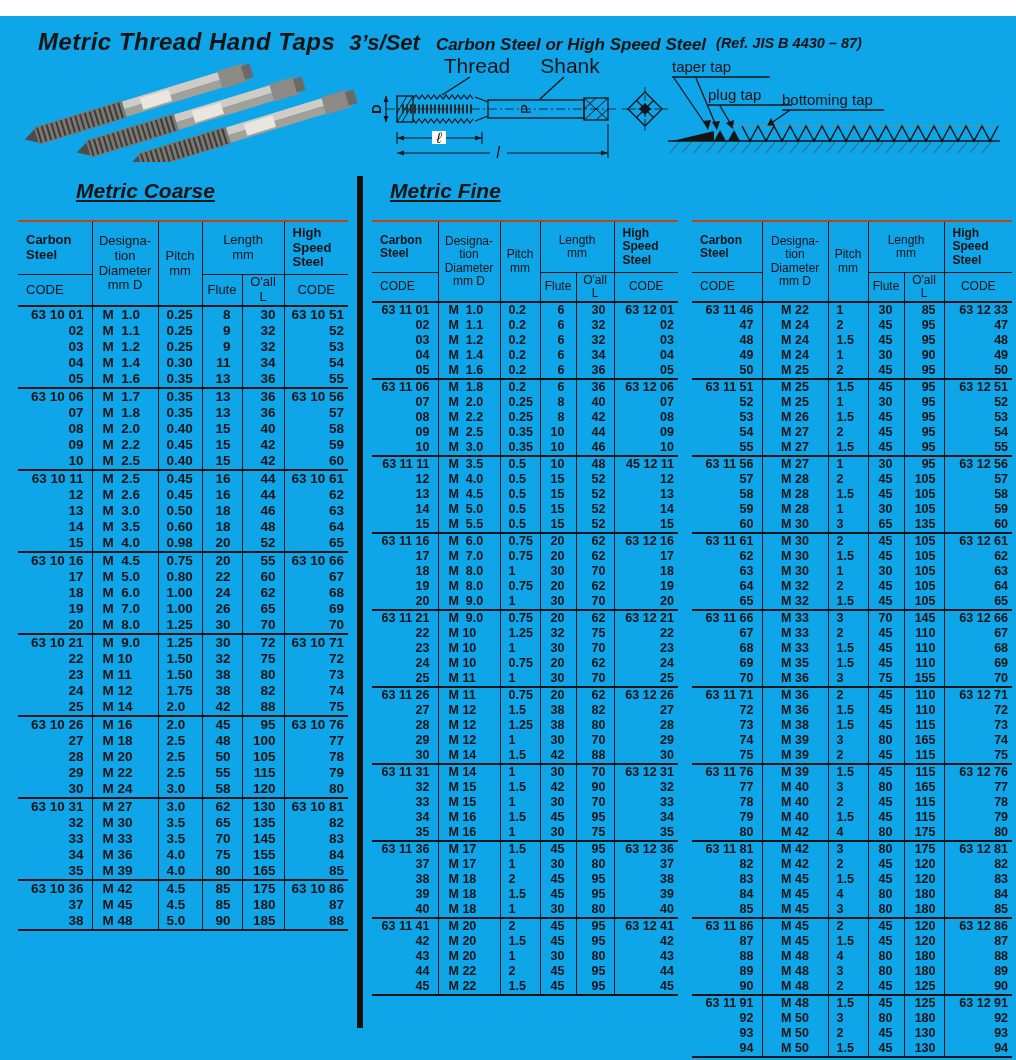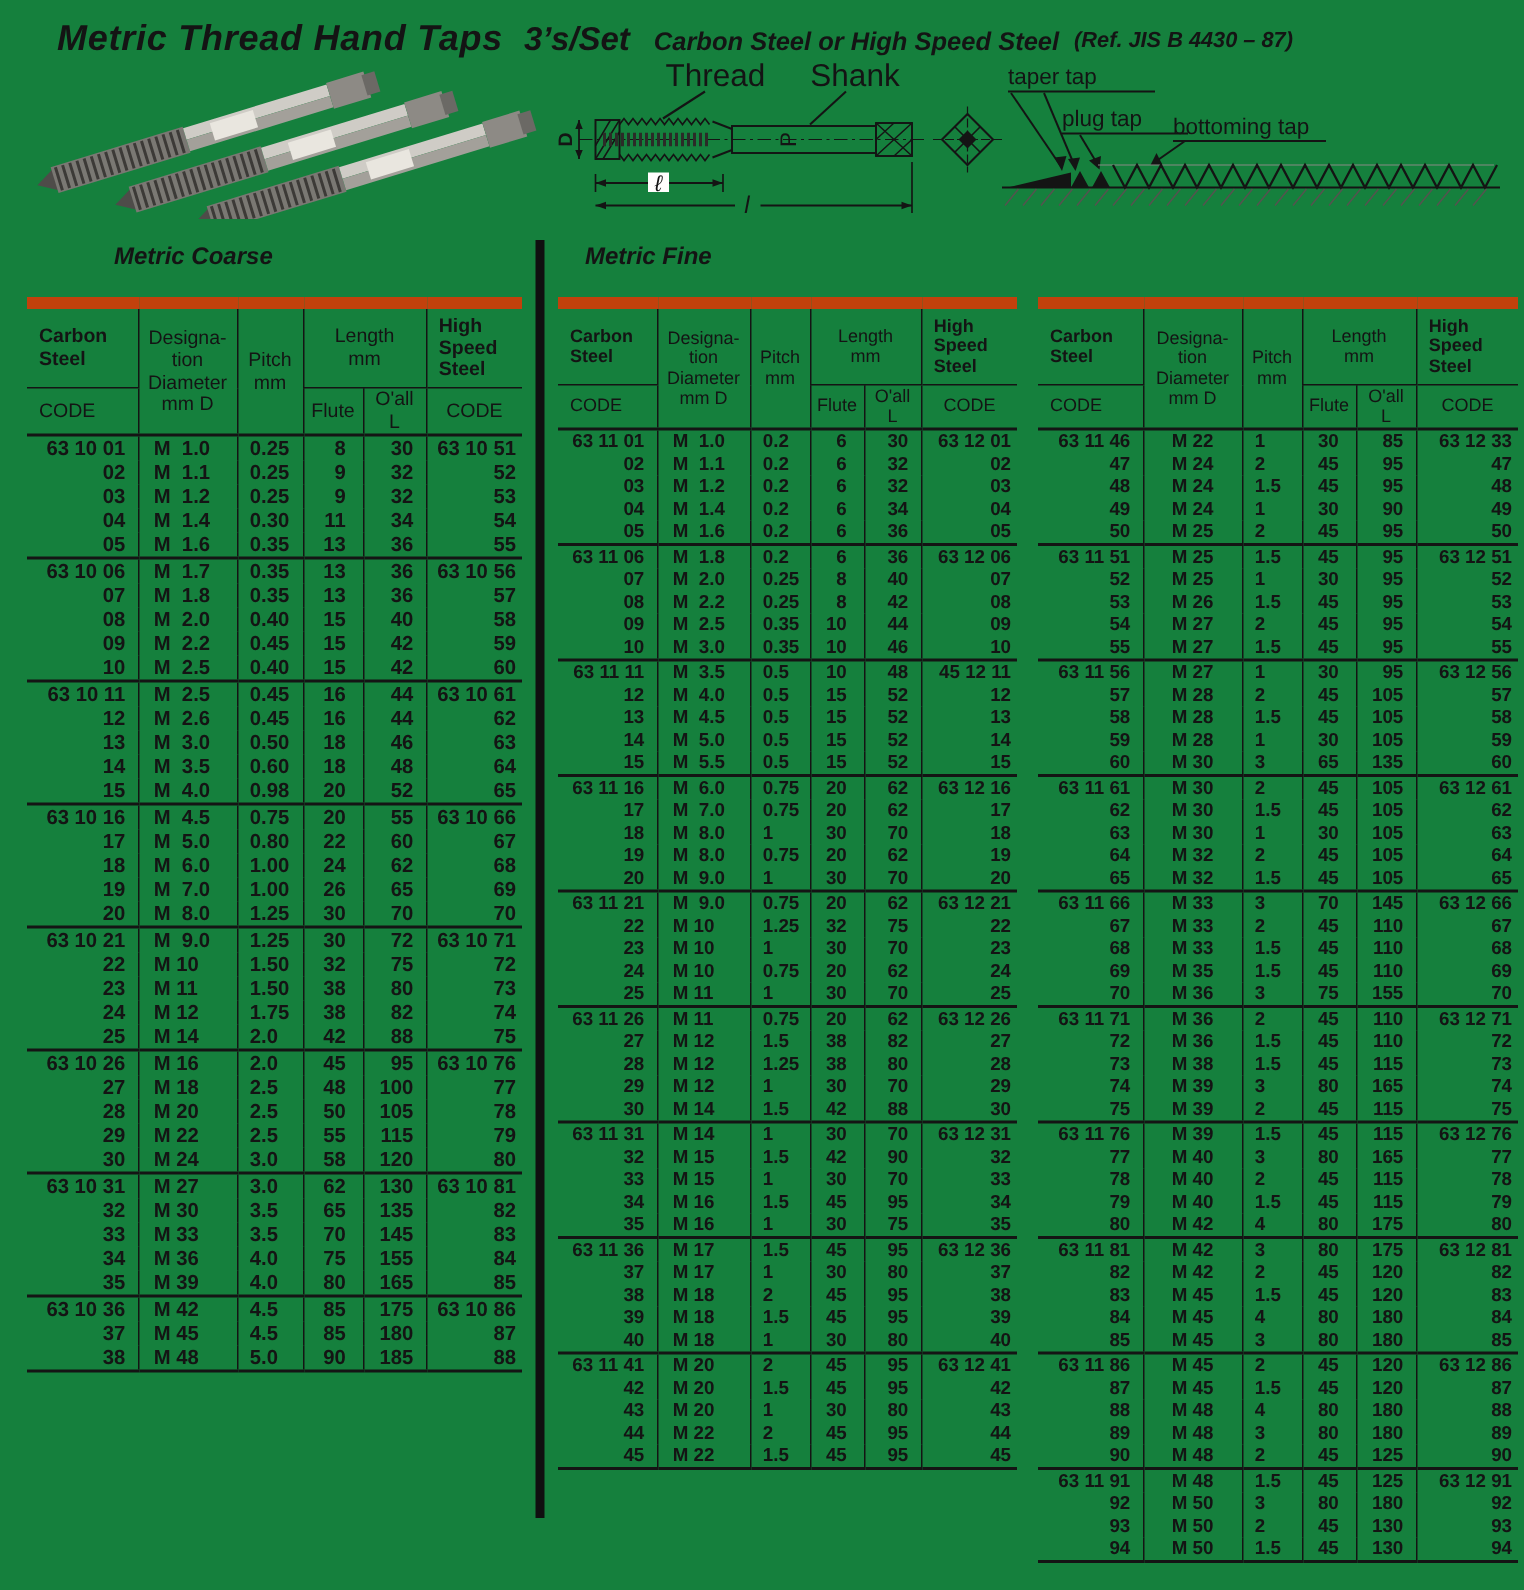--- a/index.html
+++ b/index.html
@@ -1,50 +1,50 @@
 <!DOCTYPE html>
 <html><head>
 <meta charset="utf-8">
 <style>
   html,body{margin:0;padding:0;background:#ffffff;}
   body{width:1016px;height:1060px;overflow:hidden;position:relative;
        font-family:"Liberation Sans", sans-serif;color:#141414;}
-  .page{position:absolute;inset:0;background:#15803d;}
+  .page{position:absolute;inset:0;background:#0ea5e9;margin-top:16px;}
 
   
   .title-row{position:absolute;left:38px;top:12px;white-space:nowrap;}
   .t-main{font-size:24px;font-weight:bold;font-style:italic;letter-spacing:.5px;}
   .t-set{font-size:22px;font-weight:bold;font-style:italic;margin-left:14px;}
   .t-mat{font-size:17px;font-weight:bold;font-style:italic;margin-left:16px;}
   .t-ref{font-size:14.5px;font-weight:bold;font-style:italic;margin-left:10px;position:relative;top:-2px;}
 
   
   .figures{position:absolute;left:0;top:36px;width:1016px;height:112px;}
   .fig{position:absolute;top:0;}
   .fig-taps{left:14px;width:348px;height:110px;}
   .fig-thread{left:372px;width:300px;height:108px;}
   .fig-taper{left:662px;width:352px;height:112px;}
   svg text{font-family:"Liberation Sans", sans-serif;fill:#141414;}
 
   
-  .section-title{font-size:16px;font-weight:bold;font-style:italic;margin:0;}
+  .section-title{font-size:21px;font-weight:bold;font-style:italic;margin:0;text-decoration:underline;}
   .coarse-sec{position:absolute;left:18px;top:163px;width:330px;}
   .coarse-sec .section-title{margin-left:58px;}
   .fine-sec{position:absolute;left:372px;top:163px;width:642px;}
   .fine-sec .section-title{margin-left:18px;}
   .fine-tables{display:flex;gap:14px;align-items:flex-start;margin-top:17px;}
   .coarse-sec table{margin-top:17px;}
 
   .divider{position:absolute;left:357px;top:160px;width:6px;height:852px;background:#101010;}
 
   
   table.data-table{border-collapse:collapse;table-layout:fixed;}
   .data-table th,.data-table td{padding:0;border-left:1.5px solid #141414;}
   .data-table th:first-child,.data-table td:first-child{border-left:none;}
-  .data-table thead tr:first-child th{border-top:8px solid #c2410c;}
+  .data-table thead tr:first-child th{border-top:2px solid #c2410c;}
   .data-table thead tr:first-child th.split{border-bottom:1.5px solid #141414;}
   .data-table thead th{border-bottom:2px solid #141414;}
   .data-table tbody tr.group-start td{border-top:2px solid #141414;}
   .data-table tbody tr:last-child td{border-bottom:2.2px solid #141414;}
 
   .data-table th{font-weight:normal;white-space:pre-line;text-align:center;
                  line-height:1.12;vertical-align:middle;}
   th.h-carbon,th.h-hss{font-weight:bold;text-align:left;padding-left:8px;}
   th.h-code{text-align:left;padding-left:8px;}
 

